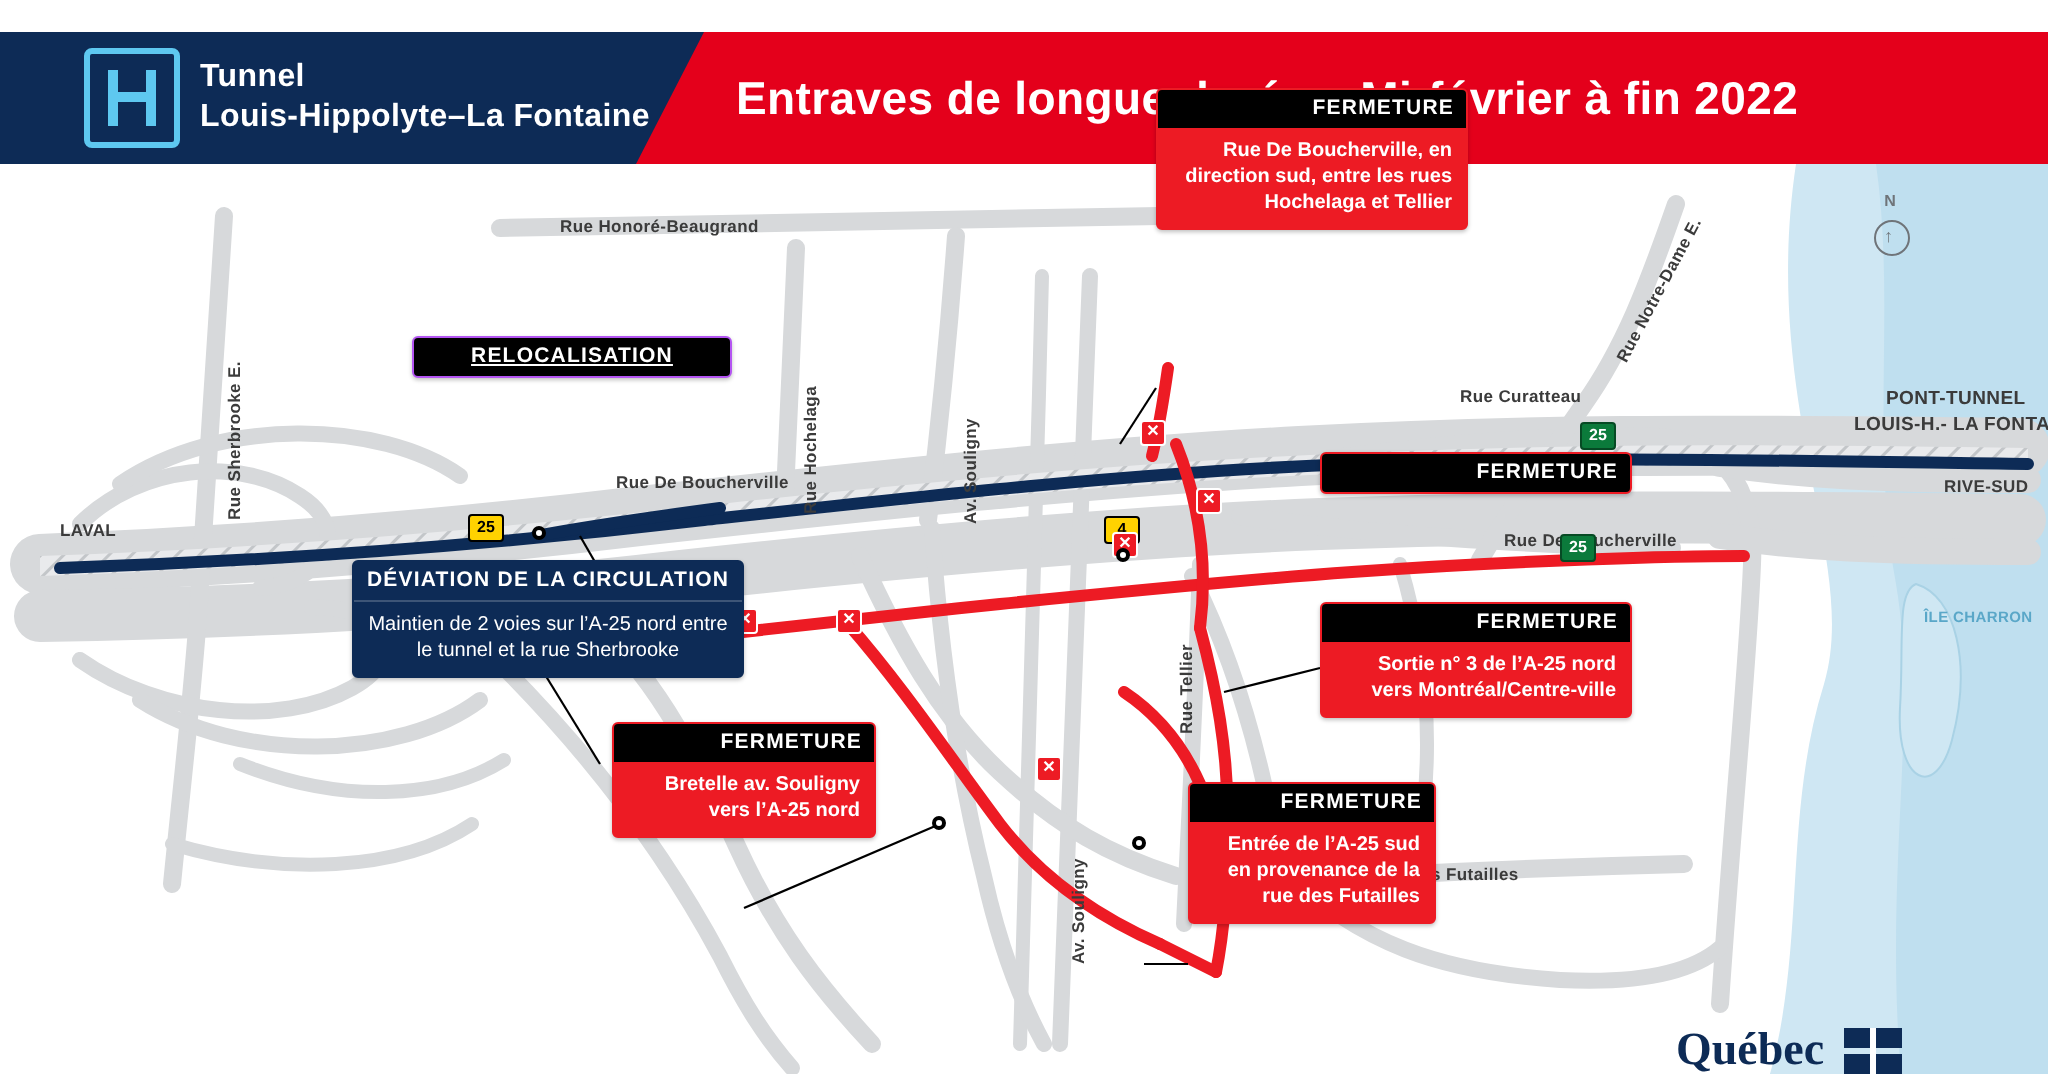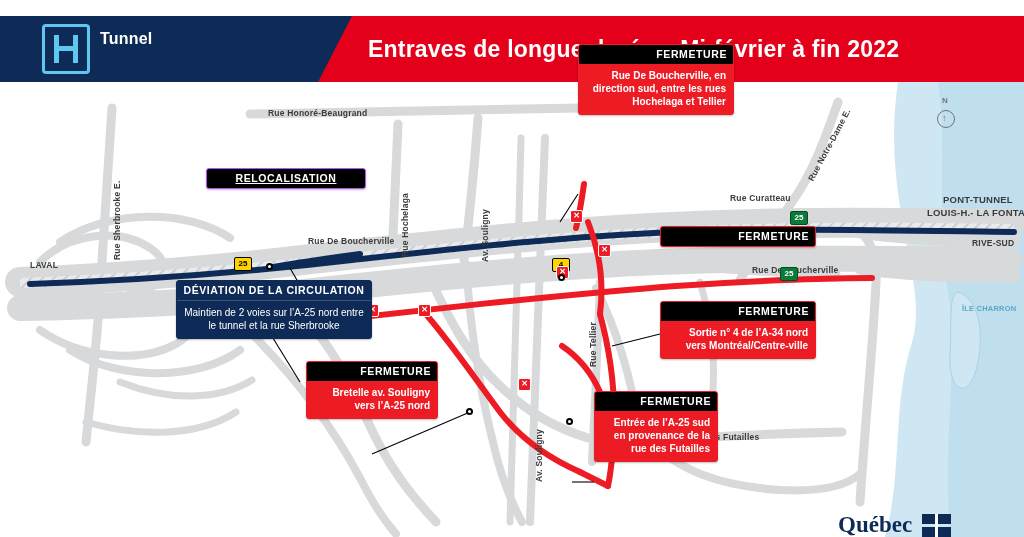--- a/index.html
+++ b/index.html
@@ -234,20 +234,21 @@
   <div id="header">
     <div id="logo-block"></div>
     <div id="logo-wedge"></div>
     <div id="logo-mark">
       <div class="bar-v1"></div>
       <div class="bar-v2"></div>
       <div class="bar-h"></div>
     </div>
     <div id="logo-text">
       <div class="l1">Tunnel</div>
+      <div class="l2">Louis-Hippolyte–La Fontaine</div>
     </div>
     <div id="header-title">Entraves de longue durée – Mi-février à fin 2022</div>
   </div>
 
   <div id="map">
 
     <svg width="1024" height="471" viewBox="0 0 1024 471">
 
       <path d="M898 0 L1024 0 L1024 471 L880 471 C905 400 890 330 912 260 C930 200 880 120 898 0 Z" fill="#cfe7f3"></path>
       <path d="M938 0 C948 70 935 140 948 210 C960 280 940 360 952 471 L1024 471 L1024 0 Z" fill="#bfdfef"></path>
@@ -334,21 +335,21 @@
         <path d="M578 112 L560 140"></path>
         <path d="M290 186 L320 238"></path>
         <path d="M660 252 L612 264"></path>
         <path d="M660 320 L608 322"></path>
         <path d="M300 300 L268 248"></path>
         <path d="M372 372 L470 330"></path>
         <path d="M594 400 L572 400"></path>
       </g>
     </svg>
 
-    <div class="mlabel" style="left:268px; top:26px;">Rue Honoré-Beaugrand</div>
+    <div class="mlabel" style="left:280px; top:26px;">Rue Honoré-Beaugrand</div>
     <div class="mlabel rot-90" style="left:112px; top:178px;">Rue Sherbrooke E.</div>
     <div class="mlabel rot-90" style="left:400px; top:175px;">Rue Hochelaga</div>
     <div class="mlabel rot-90" style="left:480px; top:180px;">Av. Souligny</div>
     <div class="mlabel rot-90" style="left:534px; top:400px;">Av. Souligny</div>
     <div class="mlabel" style="left:308px; top:154px;">Rue De Boucherville</div>
     <div class="mlabel" style="left:752px; top:183px;">Rue De Boucherville</div>
     <div class="mlabel" style="left:730px; top:111px;">Rue Curatteau</div>
     <div class="mlabel rot-90" style="left:588px; top:285px;">Rue Tellier</div>
     <div class="mlabel" style="left:686px; top:350px;">Rue des Futailles</div>
     <div class="mlabel rot-n60" style="left:806px; top:96px;">Rue Notre-Dame E.</div>
@@ -393,21 +394,21 @@
   <div class="callout purple" id="co-relocal">
     <div class="cap">RELOCALISATION</div>
   </div>
 
   <div class="callout red" id="co-tellier">
     <div class="cap">FERMETURE</div>
   </div>
 
   <div class="callout red" id="co-sortie4">
     <div class="cap">FERMETURE</div>
-    <div class="body">Sortie n° 4 de l’A-34 nord vers Montréal/Centre-ville</div>
+    <div class="body">Sortie n° 3 de l’A-25 nord vers Montréal/Centre-ville</div>
   </div>
 
   <div class="callout navy" id="co-deviation">
     <div class="cap">DÉVIATION DE LA CIRCULATION</div>
     <div class="body">Maintien de 2 voies sur l’A-25 nord entre le tunnel et la rue Sherbrooke</div>
   </div>
 
   <div class="callout red" id="co-souligny">
     <div class="cap">FERMETURE</div>
     <div class="body">Bretelle av. Souligny vers l’A-25 nord</div>

